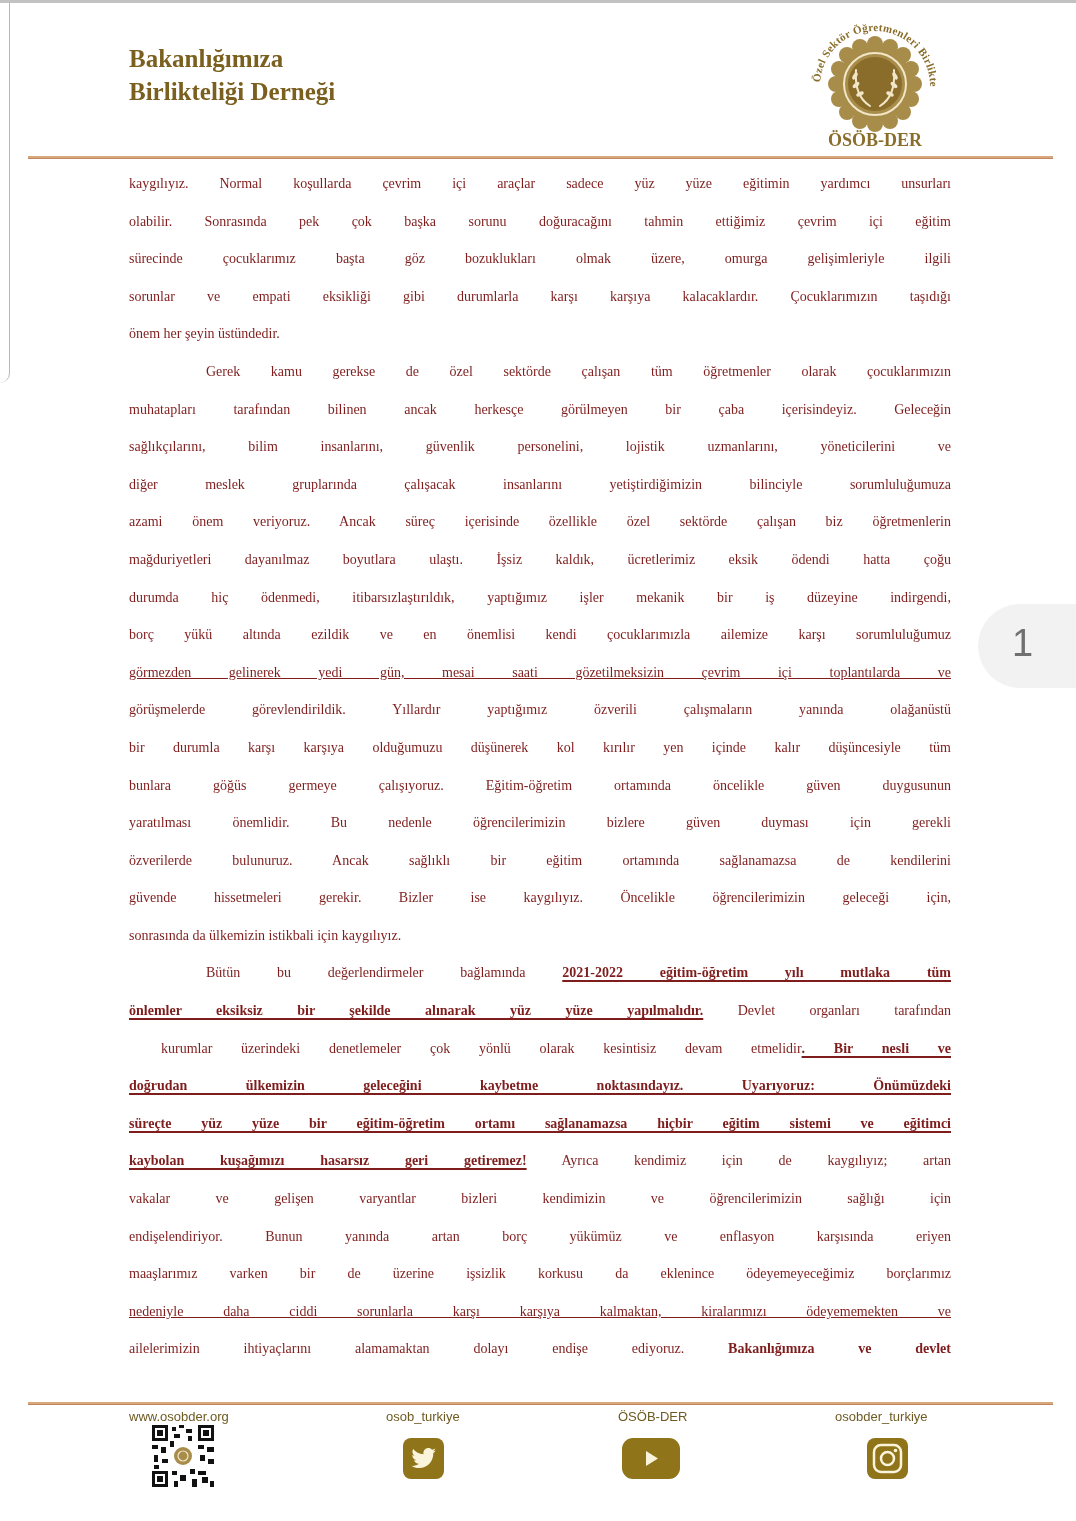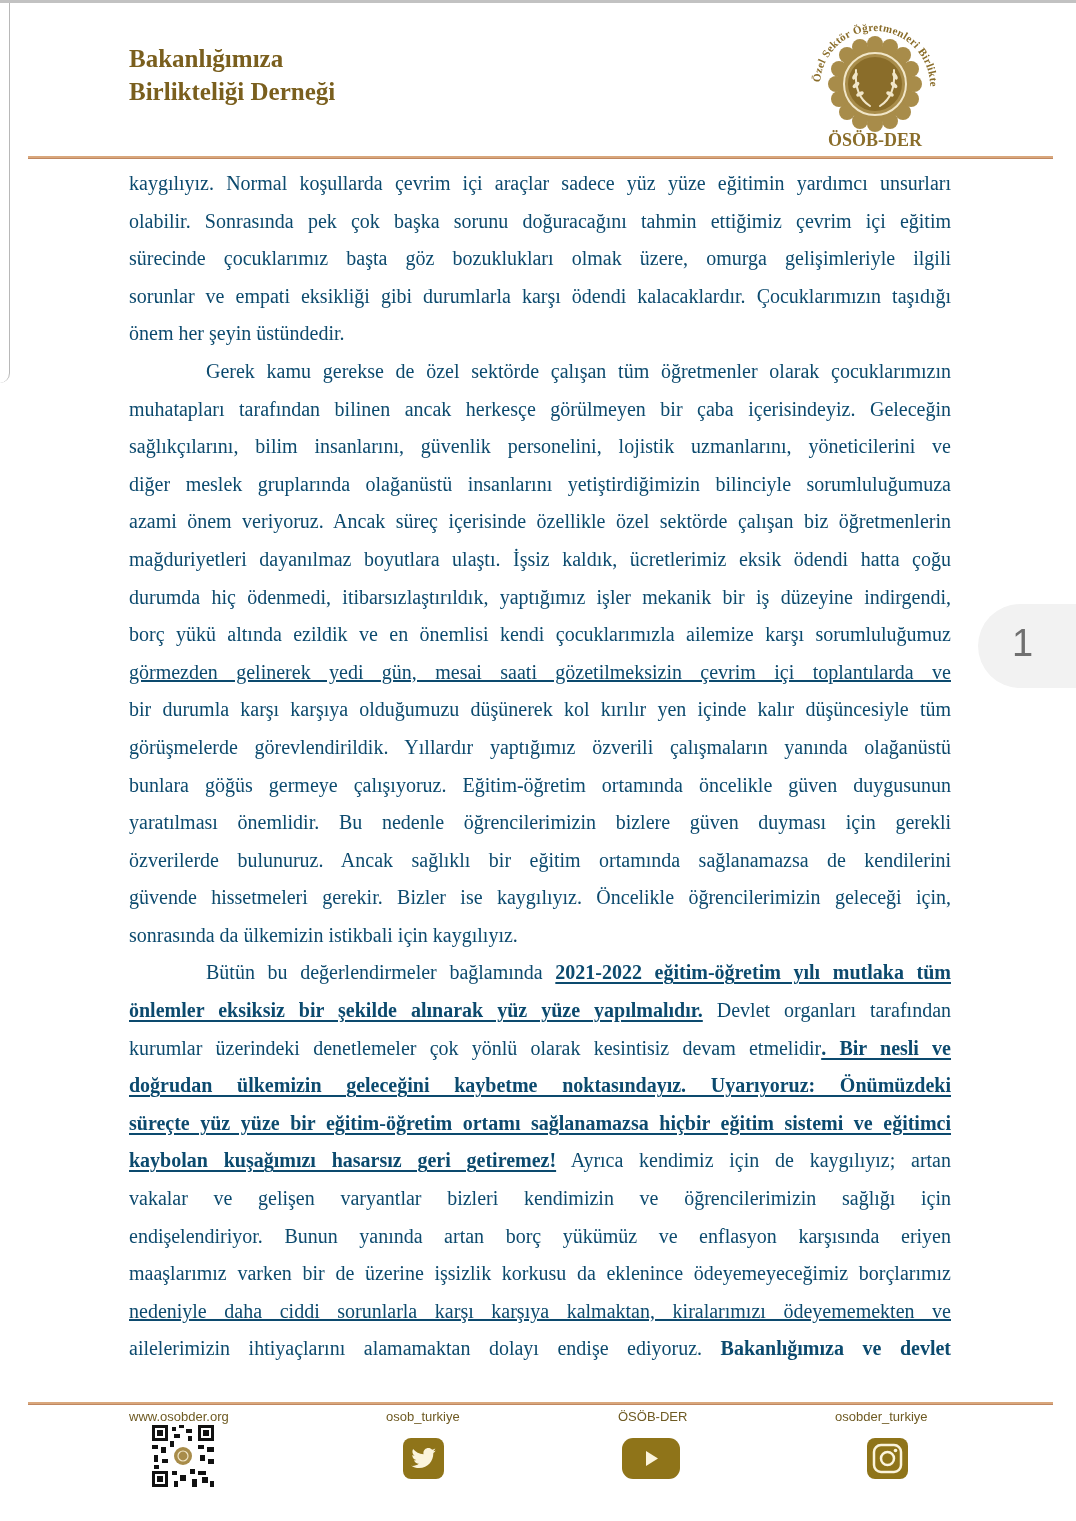--- a/index.html
+++ b/index.html
@@ -29,21 +29,21 @@
     color: #8a6d2a; font-weight: bold; font-size: 18px; font-family: "Liberation Serif", serif;
   }
   .hr {
     position: absolute; left: 28px; width: 1025px; height: 2px;
     background: #d9a77c; border-bottom: 1px solid #c08862;
   }
   .hr.top { top: 156px; }
   .hr.bottom { top: 1402px; }
   .body-text {
     position: absolute; left: 129px; top: 165px; width: 822px;
-    font-size: 20px; line-height: 37.6px; color: #0c4a6e;
+    font-size: 14px; line-height: 37.6px; color: #7f1d1d;
     font-family: "Liberation Serif", serif;
   }
   .line {
     height: 37.6px; white-space: nowrap; text-align: justify; text-align-last: justify;
     overflow: visible;
   }
   .line.last { text-align-last: left; }
   .line.indent { padding-left: 77px; }
   .b { font-weight: bold; }
   .u { text-decoration: underline; text-decoration-thickness: 2px; text-underline-offset: 3px; }
@@ -124,41 +124,41 @@
   </svg>
   <div class="logo-abbr">ÖSÖB-DER</div>
 </div>
 
 <div class="hr top"></div>
 
 <div class="body-text" id="body-text">
     <div class="line" style="white-space: normal; height: 37.6px; overflow: hidden;"><span>kaygılıyız. Normal koşullarda çevrim içi araçlar sadece yüz yüze eğitimin yardımcı unsurları</span></div>
     <div class="line" style="white-space: normal; height: 37.6px; overflow: hidden;"><span>olabilir. Sonrasında pek çok başka sorunu doğuracağını tahmin ettiğimiz çevrim içi eğitim</span></div>
     <div class="line" style="white-space: normal; height: 37.6px; overflow: hidden;"><span>sürecinde çocuklarımız başta göz bozuklukları olmak üzere, omurga gelişimleriyle ilgili</span></div>
-    <div class="line" style="white-space: normal; height: 37.6px; overflow: hidden;"><span>sorunlar ve empati eksikliği gibi durumlarla karşı ödendi kalacaklardır. Çocuklarımızın taşıdığı</span></div>
+    <div class="line" style="white-space: normal; height: 37.6px; overflow: hidden;"><span>sorunlar ve empati eksikliği gibi durumlarla karşı karşıya kalacaklardır. Çocuklarımızın taşıdığı</span></div>
     <div class="line last"><span>önem her şeyin üstündedir.</span></div>
     <div class="line indent" style="white-space: normal; height: 37.6px; overflow: hidden;"><span>Gerek kamu gerekse de özel sektörde çalışan tüm öğretmenler olarak çocuklarımızın</span></div>
     <div class="line" style="white-space: normal; height: 37.6px; overflow: hidden;"><span>muhatapları tarafından bilinen ancak herkesçe görülmeyen bir çaba içerisindeyiz. Geleceğin</span></div>
     <div class="line" style="white-space: normal; height: 37.6px; overflow: hidden;"><span>sağlıkçılarını, bilim insanlarını, güvenlik personelini, lojistik uzmanlarını, yöneticilerini ve</span></div>
-    <div class="line" style="white-space: normal; height: 37.6px; overflow: hidden;"><span>diğer meslek gruplarında olağanüstü insanlarını yetiştirdiğimizin bilinciyle sorumluluğumuza</span></div>
+    <div class="line" style="white-space: normal; height: 37.6px; overflow: hidden;"><span>diğer meslek gruplarında çalışacak insanlarını yetiştirdiğimizin bilinciyle sorumluluğumuza</span></div>
     <div class="line" style="white-space: normal; height: 37.6px; overflow: hidden;"><span>azami önem veriyoruz. Ancak süreç içerisinde özellikle özel sektörde çalışan biz öğretmenlerin</span></div>
     <div class="line" style="white-space: normal; height: 37.6px; overflow: hidden;"><span>mağduriyetleri dayanılmaz boyutlara ulaştı. İşsiz kaldık, ücretlerimiz eksik ödendi hatta çoğu</span></div>
     <div class="line" style="white-space: normal; height: 37.6px; overflow: hidden;"><span>durumda hiç ödenmedi, itibarsızlaştırıldık, yaptığımız işler mekanik bir iş düzeyine indirgendi,</span></div>
     <div class="line" style="white-space: normal; height: 37.6px; overflow: hidden;"><span>borç yükü altında ezildik ve en önemlisi kendi çocuklarımızla ailemize karşı sorumluluğumuz</span></div>
     <div class="line" style="white-space: normal; height: 37.6px; overflow: hidden; text-decoration: underline;"><span>görmezden gelinerek yedi gün, mesai saati gözetilmeksizin çevrim içi toplantılarda ve</span></div>
+    <div class="line" style="white-space: normal; height: 37.6px; overflow: hidden;"><span>görüşmelerde görevlendirildik. Yıllardır yaptığımız özverili çalışmaların yanında olağanüstü</span></div>
     <div class="line" style="white-space: normal; height: 37.6px; overflow: hidden;"><span>bir durumla karşı karşıya olduğumuzu düşünerek kol kırılır yen içinde kalır düşüncesiyle tüm</span></div>
-    <div class="line" style="white-space: normal; height: 37.6px; overflow: hidden;"><span>görüşmelerde görevlendirildik. Yıllardır yaptığımız özverili çalışmaların yanında olağanüstü</span></div>
     <div class="line" style="white-space: normal; height: 37.6px; overflow: hidden;"><span>bunlara göğüs germeye çalışıyoruz. Eğitim-öğretim ortamında öncelikle güven duygusunun</span></div>
     <div class="line" style="white-space: normal; height: 37.6px; overflow: hidden;"><span>yaratılması önemlidir. Bu nedenle öğrencilerimizin bizlere güven duyması için gerekli</span></div>
     <div class="line" style="white-space: normal; height: 37.6px; overflow: hidden;"><span>özverilerde bulunuruz. Ancak sağlıklı bir eğitim ortamında sağlanamazsa de kendilerini</span></div>
     <div class="line" style="white-space: normal; height: 37.6px; overflow: hidden;"><span>güvende hissetmeleri gerekir. Bizler ise kaygılıyız. Öncelikle öğrencilerimizin geleceği için,</span></div>
     <div class="line last"><span>sonrasında da ülkemizin istikbali için kaygılıyız.</span></div>
     <div class="line indent" style="white-space: normal; height: 37.6px; overflow: hidden;"><span>Bütün bu değerlendirmeler bağlamında </span><span class="b u">2021-2022 eğitim-öğretim yılı mutlaka tüm</span></div>
     <div class="line" style="white-space: normal; height: 37.6px; overflow: hidden;"><span class="b u">önlemler eksiksiz bir şekilde alınarak yüz yüze yapılmalıdır.</span><span> Devlet organları tarafından</span></div>
-    <div class="line" style="white-space: normal; height: 37.6px; overflow: hidden;"><span>kurumlar üzerindeki denetlemeler çok yönlü olarak kesintisiz devam etmelidir</span><span class="b u">. Bir nesli ve</span></div>
+    <div class="line" style="white-space: normal; height: 37.6px; overflow: hidden; margin-left: 32px;"><span>kurumlar üzerindeki denetlemeler çok yönlü olarak kesintisiz devam etmelidir</span><span class="b u">. Bir nesli ve</span></div>
     <div class="line" style="white-space: normal; height: 37.6px; overflow: hidden;"><span class="b u">doğrudan ülkemizin geleceğini kaybetme noktasındayız. Uyarıyoruz: Önümüzdeki</span></div>
     <div class="line" style="white-space: normal; height: 37.6px; overflow: hidden;"><span class="b u">süreçte yüz yüze bir eğitim-öğretim ortamı sağlanamazsa hiçbir eğitim sistemi ve eğitimci</span></div>
     <div class="line" style="white-space: normal; height: 37.6px; overflow: hidden;"><span class="b u">kaybolan kuşağımızı hasarsız geri getiremez!</span><span> Ayrıca kendimiz için de kaygılıyız; artan</span></div>
     <div class="line" style="white-space: normal; height: 37.6px; overflow: hidden;"><span>vakalar ve gelişen varyantlar bizleri kendimizin ve öğrencilerimizin sağlığı için</span></div>
     <div class="line" style="white-space: normal; height: 37.6px; overflow: hidden;"><span>endişelendiriyor. Bunun yanında artan borç yükümüz ve enflasyon karşısında eriyen</span></div>
     <div class="line" style="white-space: normal; height: 37.6px; overflow: hidden;"><span>maaşlarımız varken bir de üzerine işsizlik korkusu da eklenince ödeyemeyeceğimiz borçlarımız</span></div>
     <div class="line" style="white-space: normal; height: 37.6px; overflow: hidden; text-decoration: underline;"><span>nedeniyle daha ciddi sorunlarla karşı karşıya kalmaktan, kiralarımızı ödeyememekten ve</span></div>
     <div class="line" style="white-space: normal; height: 37.6px; overflow: hidden;"><span>ailelerimizin ihtiyaçlarını alamamaktan dolayı endişe ediyoruz. </span><span class="b">Bakanlığımıza ve devlet</span></div>
   </div>
 

